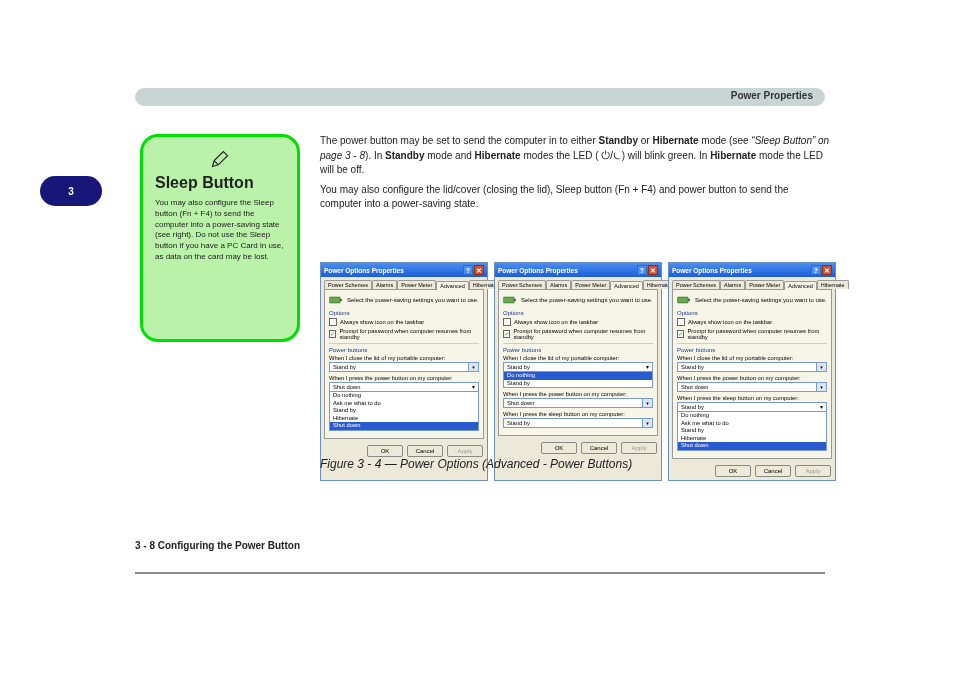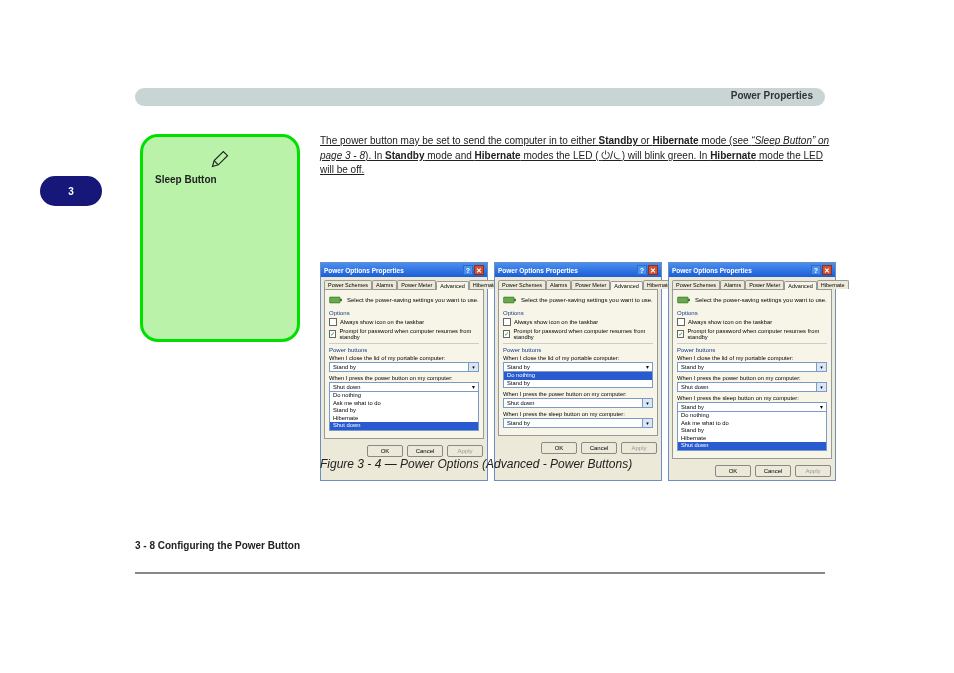--- a/index.html
+++ b/index.html
@@ -44,21 +44,21 @@
     background: #b9f2a8;
     border: 3px solid #00e000;
     border-radius: 18px;
     padding: 10px 12px;
   }
   .pencil-icon {
     display: block;
     margin: 2px auto 5px auto;
   }
   .note-title {
-    font-size: 10px;
+    font-size: 16px;
     font-weight: bold;
     color: #222;
     margin-bottom: 6px;
   }
   .note-text {
     font-size: 8px;
     color: #222;
     line-height: 1.35;
   }
   .content-right {
@@ -70,21 +70,20 @@
   .section-heading {
     font-size: 15px;
     font-weight: bold;
     color: #2a4a6a;
     margin-bottom: 8px;
   }
   .body-text {
     font-size: 10px;
     color: #222;
     line-height: 1.4;
-    text-decoration: underline;
   }
   .body-text p { margin-bottom: 6px; }
   .sleep-icon {
     font-family: Arial, sans-serif;
     font-size: 11px;
   }
   .dialogs-row {
     position: absolute;
     top: 262px;
     left: 320px;
@@ -274,27 +273,29 @@
 </div>
 
 <div class="page-badge">3</div>
 
 <div class="note-box">
   <svg class="pencil-icon" width="20" height="20" viewBox="0 0 24 24">
     <path d="M3 21 L5 14 L16 3 L21 8 L10 19 L3 21 Z" fill="none" stroke="#222" stroke-width="1.4"></path>
     <line x1="5" y1="14" x2="10" y2="19" stroke="#222" stroke-width="1.4"></line>
   </svg>
   <div class="note-title">Sleep Button</div>
+  <div class="note-text">You may also configure the Sleep button (Fn + F4) to send the computer into a power-saving state (see right). Do not use the Sleep button if you have a PC Card in use, as data on the card may be lost.</div>
 </div>
 
 <div class="content-right">
   <div class="body-text">
     <p>
       <span>The power button may be set to send the computer in to either </span><b>Standby</b><span> or </span><b>Hibernate</b><span> mode (see </span><i>“Sleep Button” on page 3 - 8</i><span>). In </span><b>Standby</b><span> mode and </span><b>Hibernate</b><span> modes the LED ( </span><span class="sleep-icon">⏻/⏾</span><span>) will blink green. In </span><b>Hibernate</b><span> mode the LED will be off.</span>
     </p>
+    <p>You may also configure the lid/cover (closing the lid), Sleep button (Fn + F4) and power button to send the computer into a power-saving state.</p>
   </div>
 </div>
 
 <div class="dialogs-row">
 
   <div class="dialog">
     <div class="titlebar">
       <span>Power Options Properties</span>
       <div class="titlebar-buttons">
         <div class="tb-btn help">?</div>

